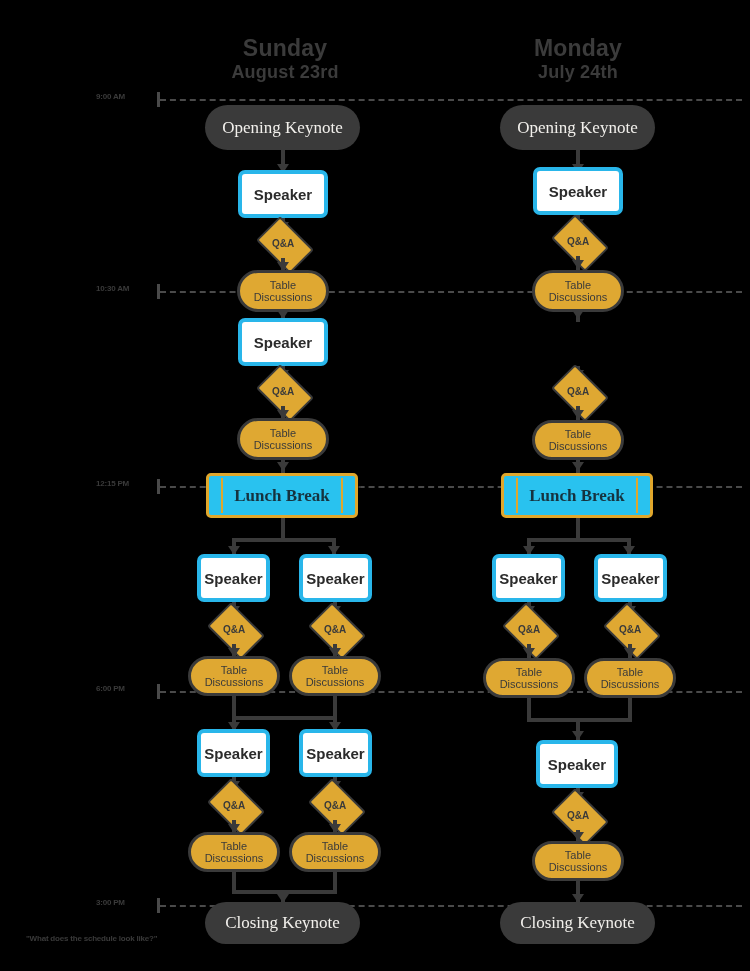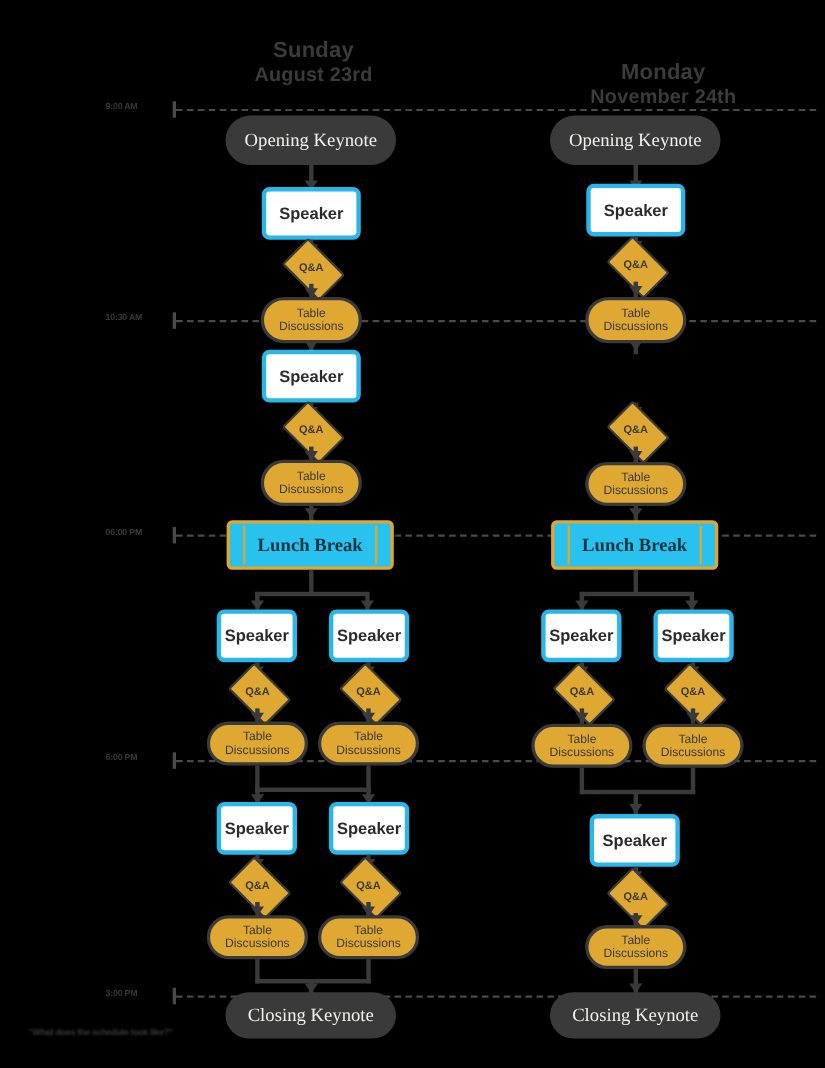--- a/index.html
+++ b/index.html
@@ -10,21 +10,21 @@
   }
   #stage{position:absolute;inset:0;}
 
   
   .day-head{
     position:absolute;text-align:center;color:#3b3b3b;
     font-family:"Liberation Sans", sans-serif;
     font-weight:bold;line-height:1.22;letter-spacing:.2px;
     filter:blur(.35px);
   }
-  .day-head .dname{font-size:20px;display:block;}
+  .day-head .dname{font-size:23px;display:block;}
   .day-head .ddate{font-size:18px;display:block;}
 
   
   .timerow{position:absolute;left:0;right:0;height:0;}
   .axisline{
     position:absolute;left:160px;right:8px;top:0;height:0;
     border-top:2px dashed #4a4a4a;
   }
   .tick{
     position:absolute;left:157px;top:-7px;width:0;height:15px;
@@ -87,37 +87,37 @@
 </style>
 </head>
 <body>
 
 <div id="stage">
 
   <div class="day-head" style="left:200px;top:34px;width:170px;">
     <span class="dname">Sunday</span>
     <span class="ddate">August 23rd</span>
   </div>
-  <div class="day-head" style="left:518px;top:34px;width:170px;margin-top:20px;">
+  <div class="day-head" style="left:493px;top:34px;width:170px;">
     <span class="dname">Monday</span>
-    <span class="ddate">November 24th</span>
+    <span class="ddate">July 24th</span>
   </div>
 
   <div class="timerow" style="top:99px;">
     <div class="tlabel">9:00 AM</div>
     <div class="tick"></div>
     <div class="axisline"></div>
   </div>
   <div class="timerow" style="top:291px;">
     <div class="tlabel">10:30 AM</div>
     <div class="tick"></div>
     <div class="axisline"></div>
   </div>
   <div class="timerow" style="top:486px;">
-    <div class="tlabel">06:00 PM</div>
+    <div class="tlabel">12:15 PM</div>
     <div class="tick"></div>
     <div class="axisline"></div>
   </div>
   <div class="timerow" style="top:691px;">
     <div class="tlabel">6:00 PM</div>
     <div class="tick"></div>
     <div class="axisline"></div>
   </div>
   <div class="timerow" style="top:905px;">
     <div class="tlabel">3:00 PM</div>

